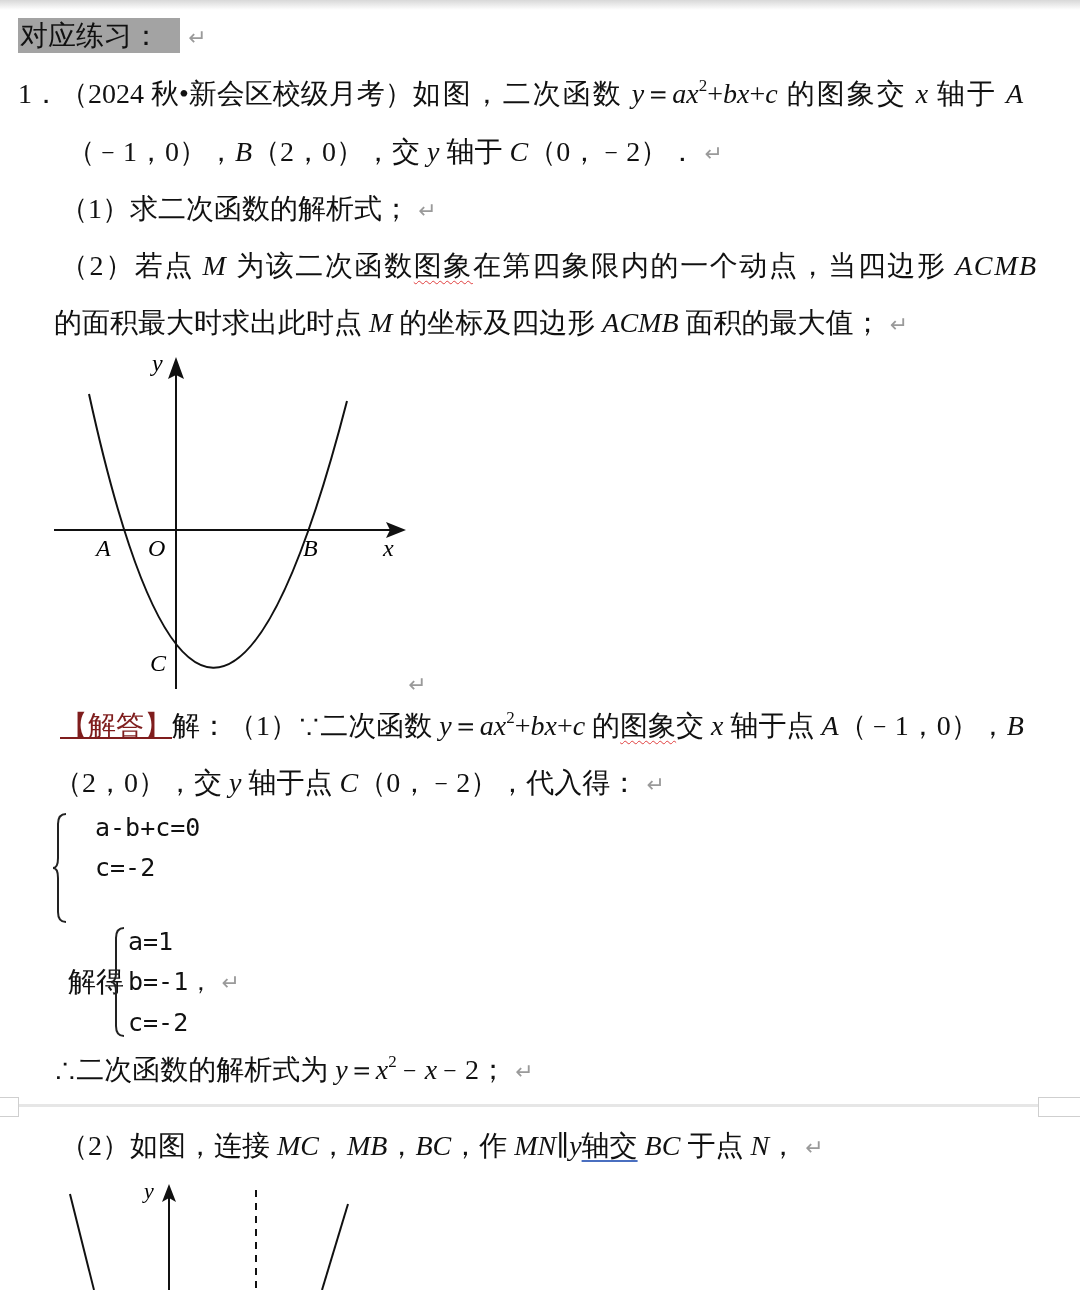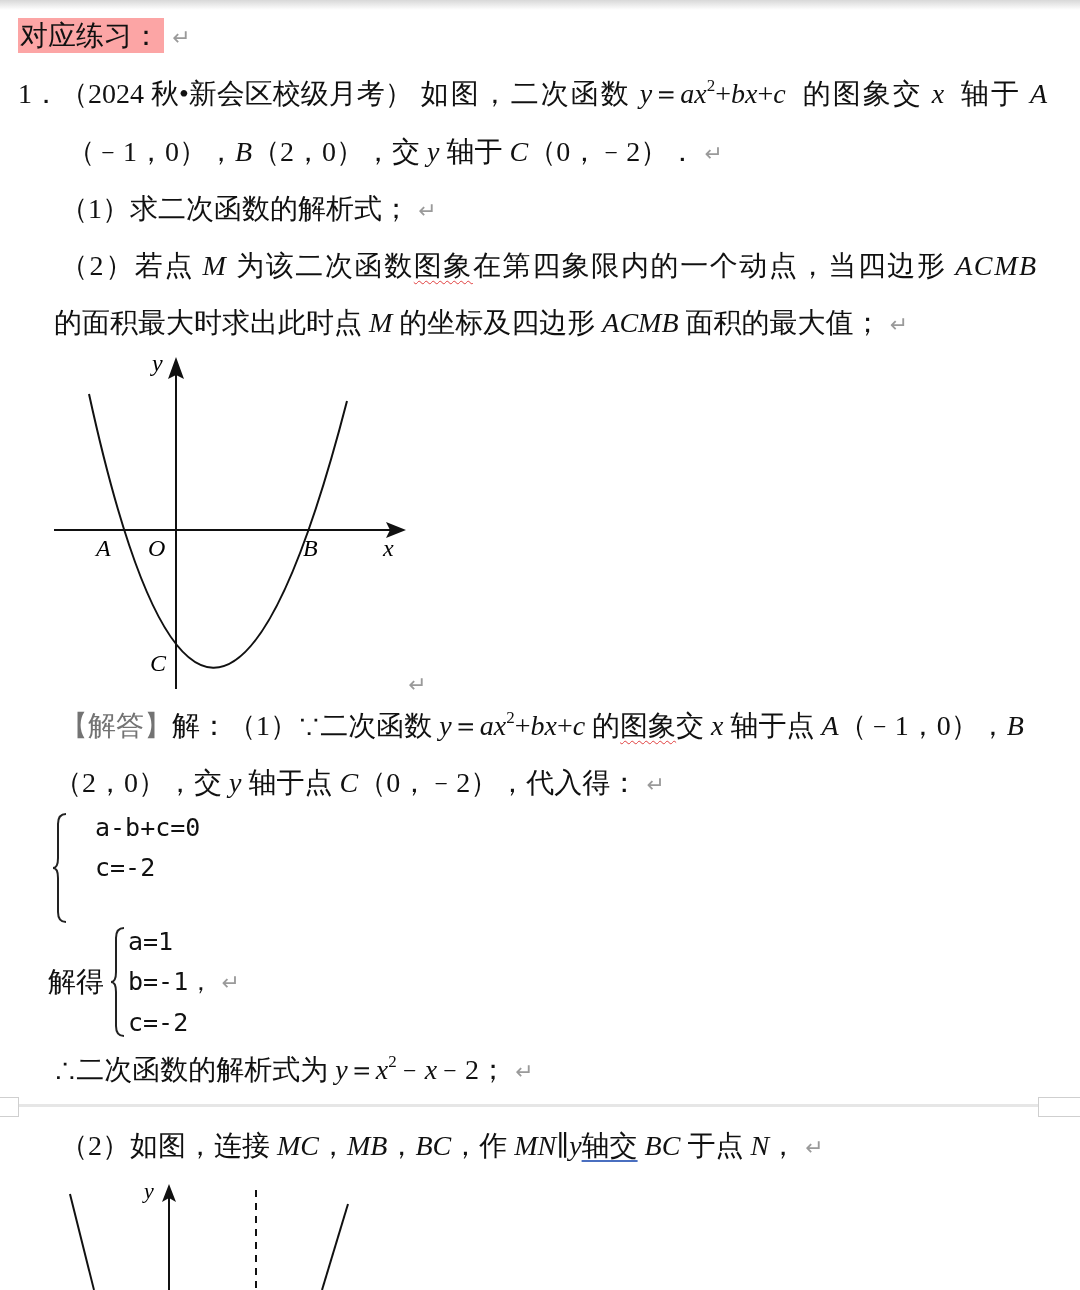--- a/index.html
+++ b/index.html
@@ -13,25 +13,25 @@
     position: absolute; left: 0; top: 0; width: 1080px; height: 10px;
     background: linear-gradient(#d8d8d8, rgba(255,255,255,0));
   }
   .line {
     position: absolute; white-space: nowrap;
     font-size: 28px; line-height: 36px;
   }
   .i { font-style: italic; }
   sup { font-size: 17px; line-height: 0; vertical-align: 12px; }
   .pm { color: #9a9a9a; font-size: 22px; margin-left: 8px; font-family: "DejaVu Sans", sans-serif; }
-  .hl { background: #fca5a5; padding: 2px 4px 2px 2px; }
-  .blue { color: #737373; }
+  .hl { background: #a3a3a3; padding: 2px 20px 2px 2px; }
+  .blue { color: #7f1d1d; text-decoration: underline; }
   .squig { text-decoration: underline wavy #e04040; text-decoration-thickness: 1px; text-underline-offset: 5px; }
   .uline { text-decoration: underline; text-decoration-color: #4a6fc0; text-underline-offset: 5px; }
-  .sp { letter-spacing: 2px; margin-left: 8px; }
+  .sp { letter-spacing: 2px; }
   .eq {
     position: absolute; font-family: "DejaVu Sans Mono", "Liberation Mono", monospace;
     font-size: 25px; line-height: 40px; white-space: nowrap;
   }
   .brace { position: absolute; }
   .page-gap {
     position: absolute; left: 0; top: 1104px; width: 1080px; height: 3px;
     background: #e6e6e6;
   }
   .corner-l { position: absolute; left: 0; top: 1097px; width: 18px; height: 18px; border: 1px solid #cfcfcf; border-left: none; background: #fff; }
@@ -99,21 +99,21 @@
 </div>
 
 <svg class="brace" style="left:52px; top:812px;" width="18" height="112" viewBox="0 0 18 112">
   <path d="M14,2 Q6,2 6,12 L6,46 Q6,56 1,56 Q6,56 6,66 L6,100 Q6,110 14,110" fill="none" stroke="#222" stroke-width="2"></path>
 </svg>
 <div class="eq" style="left:62px; top:808px;margin-left:33px;">
   <div>a-b+c=0</div>
   <div>c=-2</div>
 </div>
 
-<div class="line" style="left:48px; top:964px;">解得</div>
+<div class="line" style="left:68px; top:964px;">解得</div>
 <svg class="brace" style="left:110px; top:926px;" width="18" height="112" viewBox="0 0 18 112">
   <path d="M14,2 Q6,2 6,12 L6,46 Q6,56 1,56 Q6,56 6,66 L6,100 Q6,110 14,110" fill="none" stroke="#222" stroke-width="2"></path>
 </svg>
 <div class="eq" style="left:128px; top:922px;">
   <div>a=1</div>
   <div><span>b=-1，</span><span class="pm">↵</span></div>
   <div>c=-2</div>
 </div>
 
 <div class="line" style="left:54px; top:1052px;">

